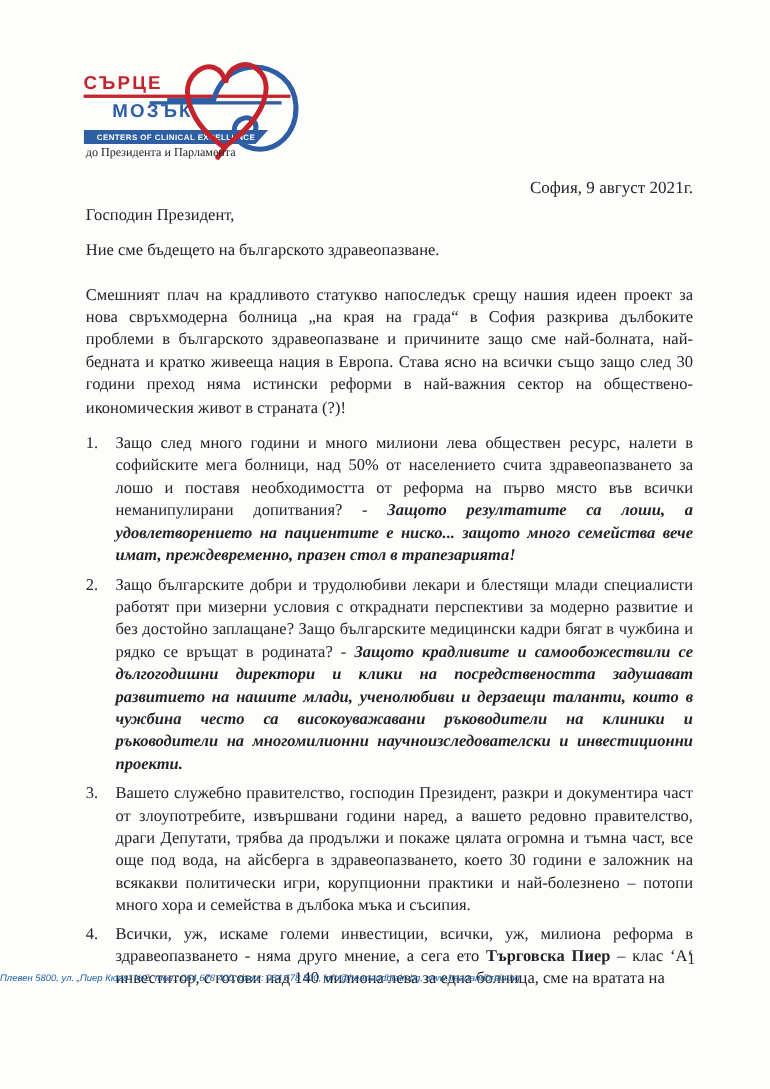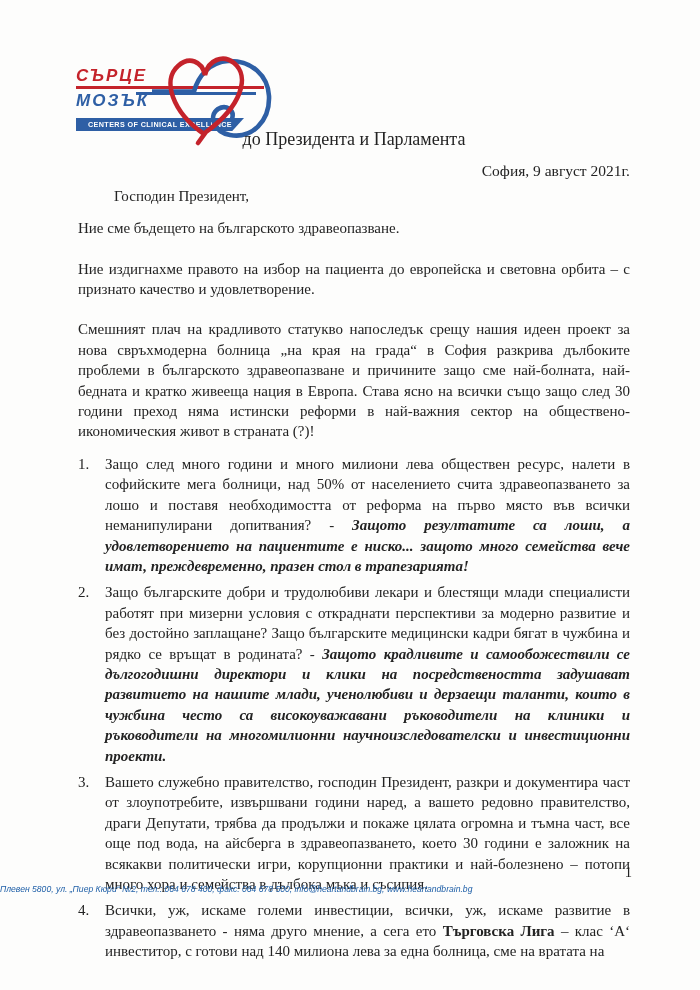--- a/index.html
+++ b/index.html
@@ -5,42 +5,42 @@
   html,body{margin:0;padding:0;background:#888;}
   .page{
     position:relative;width:700px;height:990px;margin:0 auto;
     background:#fdfdfc;overflow:hidden;
     font-family:"Liberation Serif","DejaVu Serif",serif;
     color:#232323;
   }
   
   .logo{position:absolute;left:74px;top:36px;width:250px;height:118px;}
   .logo-word{position:absolute;left:2px;font-family:"Liberation Sans","DejaVu Sans",sans-serif;
-    font-weight:bold;font-size:17px;letter-spacing:2px;line-height:17px;font-style:italic;}
+    font-weight:bold;font-size:17px;letter-spacing:2px;line-height:17px;}
   .logo-word.red{top:31px;color:#c4232b;}
-  .logo-word.blue{top:56px;color:#2e5fa5;}
+  .logo-word.blue{top:56px;color:#2e5fa5;margin-left:26px;}
   .rule{position:absolute;height:3.4px;}
   .red-rule{left:2px;top:50px;width:188px;background:#c4232b;}
   .blue-rule{left:62px;top:55.5px;width:120px;background:#2e5fa5;}
   .banner{
     position:absolute;left:2px;top:82px;width:168px;height:13px;
     background:#2e5fa5;color:#ffffff;
     font-family:"Liberation Sans","DejaVu Sans",sans-serif;
     font-size:7.2px;font-weight:bold;letter-spacing:.4px;
     line-height:13px;text-align:center;
     clip-path:polygon(0 0,100% 0,93% 100%,0 100%);
   }
   .logo svg{position:absolute;left:78px;top:8px;}
   
   .content{position:absolute;left:78px;top:122px;width:552px;
     font-size:15px;line-height:20.4px;}
   .title{text-align:center;font-size:16px;letter-spacing:.6px;}
-  .subtitle{text-align:center;font-size:18px;margin-top:7px;}
+  .subtitle{font-size:11px;margin-top:7px;}
   .dateline{text-align:right;font-size:15.5px;margin-top:12px;}
-  .salutation{margin-top:4px;margin-left:36px;}
+  .salutation{margin-top:4px;}
   .para{margin:20px 0 0 0;text-align:justify;}
   .para.lead{margin-top:12px;}
   .list{margin-top:12px;}
   .list-item{display:flex;margin-bottom:6px;}
   .list-item .num{width:27px;flex:0 0 27px;}
   .list-item .item-text{flex:1;text-align:justify;}
   .emph{font-style:italic;font-weight:bold;}
   .bold{font-weight:bold;}
   
   .pagenum{position:absolute;top:864px;right:68px;font-size:14.5px;}
@@ -69,21 +69,20 @@
 
   <div class="content">
     <div class="subtitle">до Президента и Парламента</div>
     <div class="dateline">София, 9 август 2021г.</div>
 
     <div class="salutation">
       <div>Господин Президент,</div>
     </div>
 
     <p class="para lead">Ние сме бъдещето на българското здравеопазване.</p>
-    <p class="para">Ние издигнахме правото на избор на пациента до европейска и световна орбита – с признато качество и удовлетворение.</p>
     <p class="para">Смешният плач на крадливото статукво напоследък срещу нашия идеен проект за нова свръхмодерна болница „на края на града“ в София разкрива дълбоките проблеми в българското здравеопазване и причините защо сме най-болната, най-бедната и кратко живееща нация в Европа. Става ясно на всички също защо след 30 години преход няма истински реформи в най-важния сектор на обществено-икономическия живот в страната (?)!</p>
 
     <div class="list">
 
       <div class="list-item">
         <span class="num">1.</span>
         <div class="item-text"><span>Защо след много години и много милиони лева обществен ресурс, налети в софийските мега болници, над 50% от населението счита здравеопазването за лошо и поставя необходимостта от реформа на първо място във всички неманипулирани допитвания? - </span><span class="emph">Защото резултатите са лоши, а удовлетворението на пациентите е ниско... защото много семейства вече имат, преждевременно, празен стол в трапезарията!</span></div>
       </div>
 
       <div class="list-item">
@@ -91,21 +90,21 @@
         <div class="item-text"><span>Защо българските добри и трудолюбиви лекари и блестящи млади специалисти работят при мизерни условия с откраднати перспективи за модерно развитие и без достойно заплащане? Защо българските медицински кадри бягат в чужбина и рядко се връщат в родината? - </span><span class="emph">Защото крадливите и самообожествили се дългогодишни директори и клики на посредствеността задушават развитието на нашите млади, ученолюбиви и дерзаещи таланти, които в чужбина често са високоуважавани ръководители на клиники и ръководители на многомилионни научноизследователски и инвестиционни проекти.</span></div>
       </div>
 
       <div class="list-item">
         <span class="num">3.</span>
         <div class="item-text"><span>Вашето служебно правителство, господин Президент, разкри и документира част от злоупотребите, извършвани години наред, а вашето редовно правителство, драги Депутати, трябва да продължи и покаже цялата огромна и тъмна част, все още под вода, на айсберга в здравеопазването, което 30 години е заложник на всякакви политически игри, корупционни практики и най-болезнено – потопи много хора и семейства в дълбока мъка и съсипия.</span></div>
       </div>
 
       <div class="list-item">
         <span class="num">4.</span>
-        <div class="item-text"><span>Всички, уж, искаме големи инвестиции, всички, уж, искаме развитие в здравеопазването - няма друго мнение, а сега ето </span><span class="bold">Търговска Лига</span><span> – клас ‘А‘ инвеститор, с готови над 140 милиона лева за една болница, сме на вратата на</span></div>
+        <div class="item-text"><span>Всички, уж, искаме големи инвестиции, всички, уж, милиона реформа в здравеопазването - няма друго мнение, а сега ето </span><span class="bold">Търговска Пиер</span><span> – клас ‘А‘ инвеститор, с готови над 140 милиона лева за една болница, сме на вратата на</span></div>
       </div>
 
     </div>
   </div>
 
   <div class="pagenum">1</div>
   <div class="footer">
     <div>Плевен 5800, ул. „Пиер Кюри“ №2, тел.: 064 678 400, факс: 064 678 500, info@heartandbrain.bg, www.heartandbrain.bg</div>
   </div>
 

